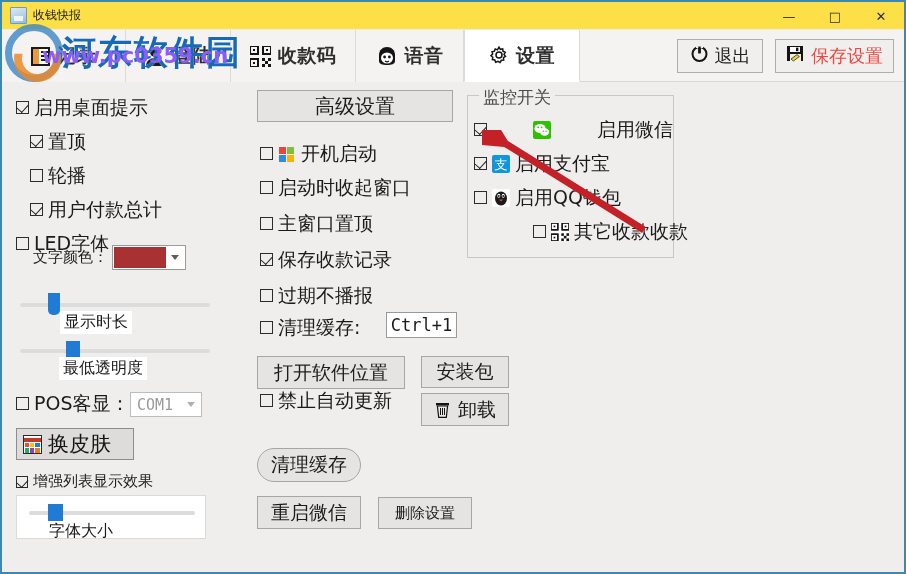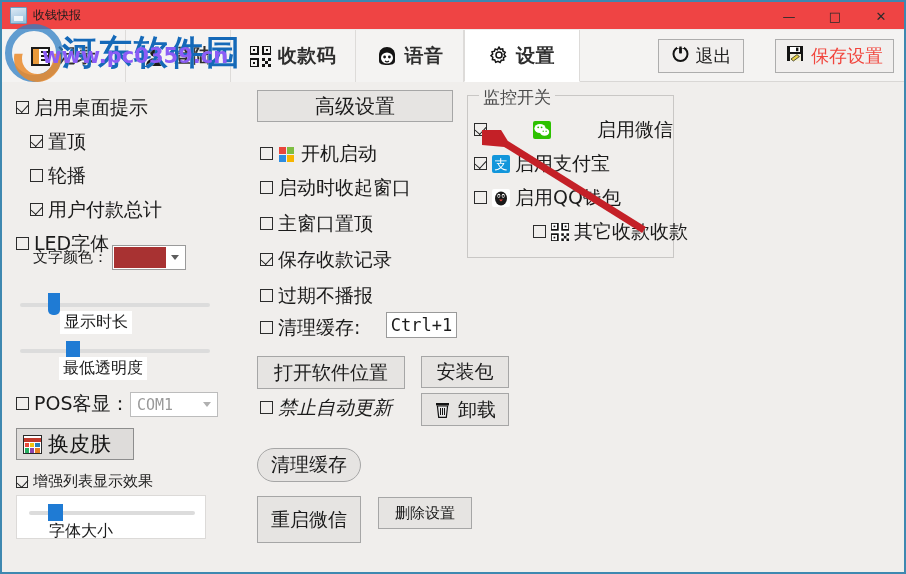--- a/index.html
+++ b/index.html
@@ -11,21 +11,21 @@
   #app{
     position:relative;width:906px;height:574px;
     background:#f0eeec;
     border:2px solid #3e88b0;
     box-sizing:border-box;
   }
 
   
   .titlebar{
     position:absolute;left:0;top:0;width:902px;height:28px;
-    background:#ef4444;
+    background:#fde047;
     border-bottom:1px solid #eceaea;
     box-sizing:border-box;
   }
   .tb-icon{
     position:absolute;left:8px;top:5px;width:17px;height:17px;
     background:linear-gradient(160deg,#dce9f4 0%,#b8d3e8 50%,#8ebcda 100%);
     border:1px solid #6c9cc0;box-sizing:border-box;
     border-radius:1px;
   }
   .tb-icon:after{
@@ -85,21 +85,20 @@
   .ic-gear{width:20px;height:20px;}
 
   
   .tb-actions{position:absolute;right:10px;top:9px;display:flex;gap:12px;}
   .actbtn{
     height:34px;min-width:86px;padding:0 10px;
     display:flex;align-items:center;justify-content:center;gap:6px;
     background:#f1efee;border:1px solid #adadad;box-sizing:border-box;
     font-size:18px;color:#222;font-family:Liberation Serif, serif;
     cursor:default;
-    margin-left:19px;
   }
   .actbtn.save .lbl{color:#f1453d;}
 
   
   .content{
     position:absolute;left:0;top:80px;width:902px;height:490px;
     background:#f0eeec;
   }
 
   
@@ -377,21 +376,21 @@
     <div class="sl-caption" style="left:58px;top:229px;">显示时长</div>
 
     <div class="slider" style="left:18px;top:267px;width:190px;"></div>
     <div class="sl-thumb" id="thumb-opacity" style="top: 259px; width: 14px; height: 16px; left: 64.2px;"></div>
     <div class="sl-caption" style="left:57px;top:275px;">最低透明度</div>
 
     <div class="chk" style="left:14px;top:312px;">
       <span class="box"></span>
       <span class="ctext">POS客显：</span>
     </div>
-    <div class="combo" style="left:128px;top:310px;width:88px;height:25px;">
+    <div class="combo" style="left:128px;top:310px;width:72px;height:25px;">
       <span class="cval">COM1</span>
       <span class="carr"></span>
     </div>
 
     <div class="skinbtn" style="top:346px;">
       <span class="skin-ic">
         <svg width="17" height="17" viewBox="0 0 17 17">
           <rect x="0" y="0" width="17" height="4" fill="#c0392b"></rect>
           <rect x="1" y="5" width="4" height="4" fill="#e74c3c"></rect>
           <rect x="6" y="5" width="4" height="4" fill="#f1c40f"></rect>
@@ -458,41 +457,41 @@
     </div>
     <div class="keyfield" style="top:230px;">Ctrl+1</div>
 
     <div class="btn" style="left:419px;top:274px;width:88px;height:32px;">
       <span>安装包</span>
     </div>
     <div class="btn" style="left:255px;top:274px;width:148px;height:33px;">
       <span>打开软件位置</span>
     </div>
 
-    <div class="chk" style="left:258px;top:316px;font-style:italic;">
+    <div class="chk" style="left:258px;top:309px;">
       <span class="box"></span>
       <span class="ctext">禁止自动更新</span>
     </div>
 
     <div class="btn" style="left:419px;top:311px;width:88px;height:33px;">
       <span class="appic">
         <svg width="17" height="17" viewBox="0 0 17 17">
           <rect x="2" y="1" width="13" height="2.4" fill="#141414"></rect>
           <path d="M3.4 4h10.2l-1.3 11.4H4.7z" fill="#e9e9e9" stroke="#141414" stroke-width="1.2"></path>
           <path d="M6.5 6v7M8.5 6v7M10.5 6v7" stroke="#141414" stroke-width="1"></path>
         </svg>
       </span>
       <span>卸载</span>
     </div>
 
     <div class="btn" style="left:255px;top:366px;width:104px;height:34px;border-radius:17px;">
       <span>清理缓存</span>
     </div>
 
-    <div class="btn" style="left:255px;top:414px;width:104px;height:47px;">
+    <div class="btn" style="left:255px;top:414px;width:104px;height:33px;">
       <span>重启微信</span>
     </div>
 
     <div class="btn small" style="left:376px;top:415px;width:94px;height:32px;">
       <span>删除设置</span>
     </div>
 
     <div class="group" style="left:465px;top:13px;"></div>
     <div class="group-title" style="left:477px;top:4px;">监控开关</div>
 

